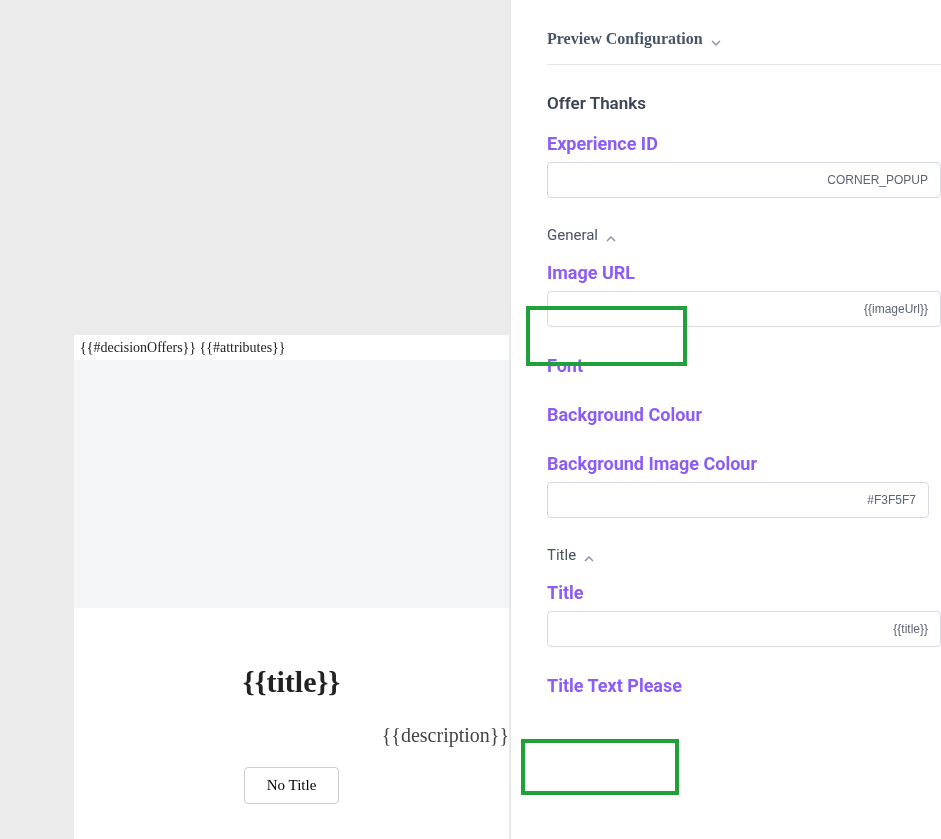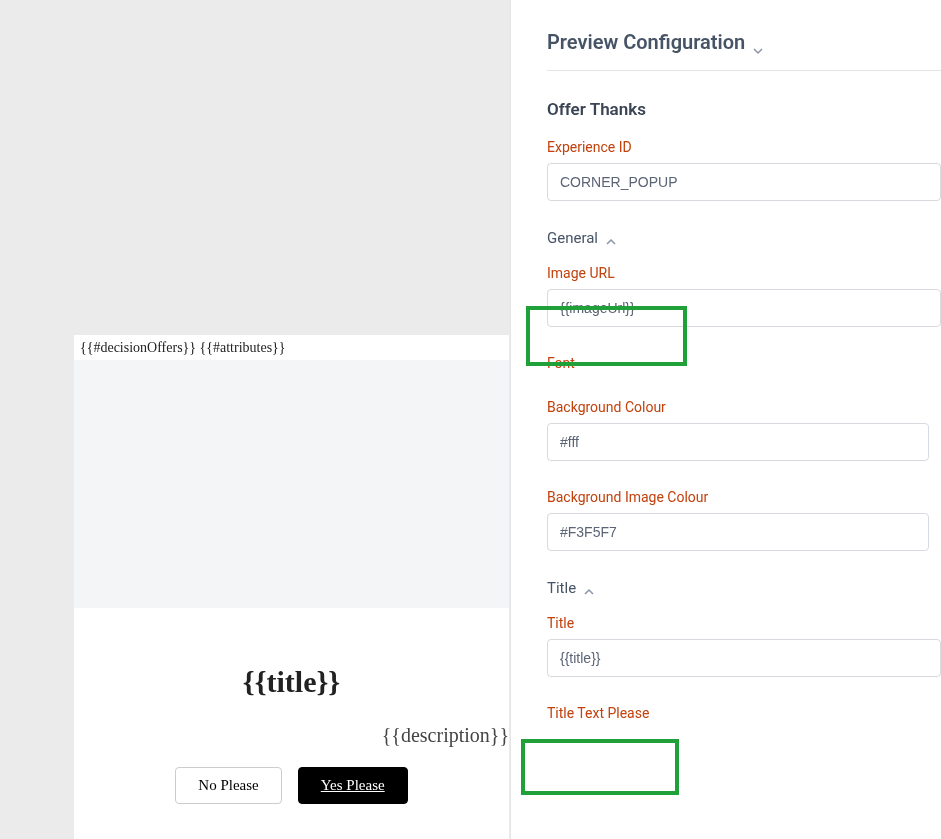--- a/index.html
+++ b/index.html
@@ -85,54 +85,56 @@
       background: #fff;
       border-left: 1px solid #e3e5e8;
       padding: 30px 0 0 36px;
       overflow: hidden;
     }
     .section-header {
       display: flex;
       align-items: center;
       gap: 8px;
       color: #475466;
-      font-size: 20px;
+      font-size: 16px;
       font-weight: 600;
       padding-bottom: 16px;
+      font-family: Liberation Serif, serif;
     }
     .section-divider {
       border: none;
       border-top: 1px solid #e3e5e8;
       margin-bottom: 28px;
     }
     .section-title {
       color: #3a4454;
       font-size: 17px;
       font-weight: 600;
       margin-bottom: 20px;
     }
     .field-group {
       margin-bottom: 28px;
     }
     .field-label {
-      color: #c2410c;
-      font-size: 14px;
-      font-weight: 400;
+      color: #8b5cf6;
+      font-size: 18px;
+      font-weight: 700;
       margin-bottom: 8px;
       display: block;
     }
     .field-input {
       width: 100%;
       max-width: 395px;
       padding: 10px 12px;
       border: 1px solid #d7dadf;
       border-radius: 4px;
-      font-size: 14px;
+      font-size: 12px;
       color: #5b6475;
       background: #fff;
+      text-align: right;
     }
     .collapsible-header {
       display: flex;
       align-items: center;
       gap: 8px;
       color: #475466;
       font-size: 15px;
       font-weight: 400;
       margin-bottom: 18px;
       cursor: pointer;
@@ -171,22 +173,21 @@
 </head>
 <body>
 
 <div class="left-panel">
   <div class="preview-card">
     <div class="preview-header-text">{{#decisionOffers}} {{#attributes}}</div>
     <div class="preview-image-area"></div>
     <div class="preview-title">{{title}}</div>
     <div class="preview-description">{{description}}</div>
     <div class="preview-buttons">
-      <button class="btn-no">No Please</button>
-      <button class="btn-yes">Yes Please</button>
+      <button class="btn-no">No Title</button>
     </div>
 
   </div>
 </div>
 
 <div class="right-panel">
   <div class="section-header">
     <span>Preview Configuration</span>
     <span class="chevron">
       <svg viewBox="0 0 10 10">
@@ -216,21 +217,20 @@
     <label class="field-label">Image URL</label>
     <input class="field-input" type="text" value="{{imageUrl}}" style="">
   </div>
 
   <div class="field-group">
     <label class="field-label">Font</label>
   </div>
 
   <div class="field-group">
     <label class="field-label">Background Colour</label>
-    <input class="field-input input-short" type="text" value="#fff" style="">
   </div>
 
   <div class="field-group">
     <label class="field-label">Background Image Colour</label>
     <input class="field-input input-short" type="text" value="#F3F5F7" style="">
   </div>
 
   <div class="collapsible-header">
     <span>Title</span>
     <span class="chevron">

